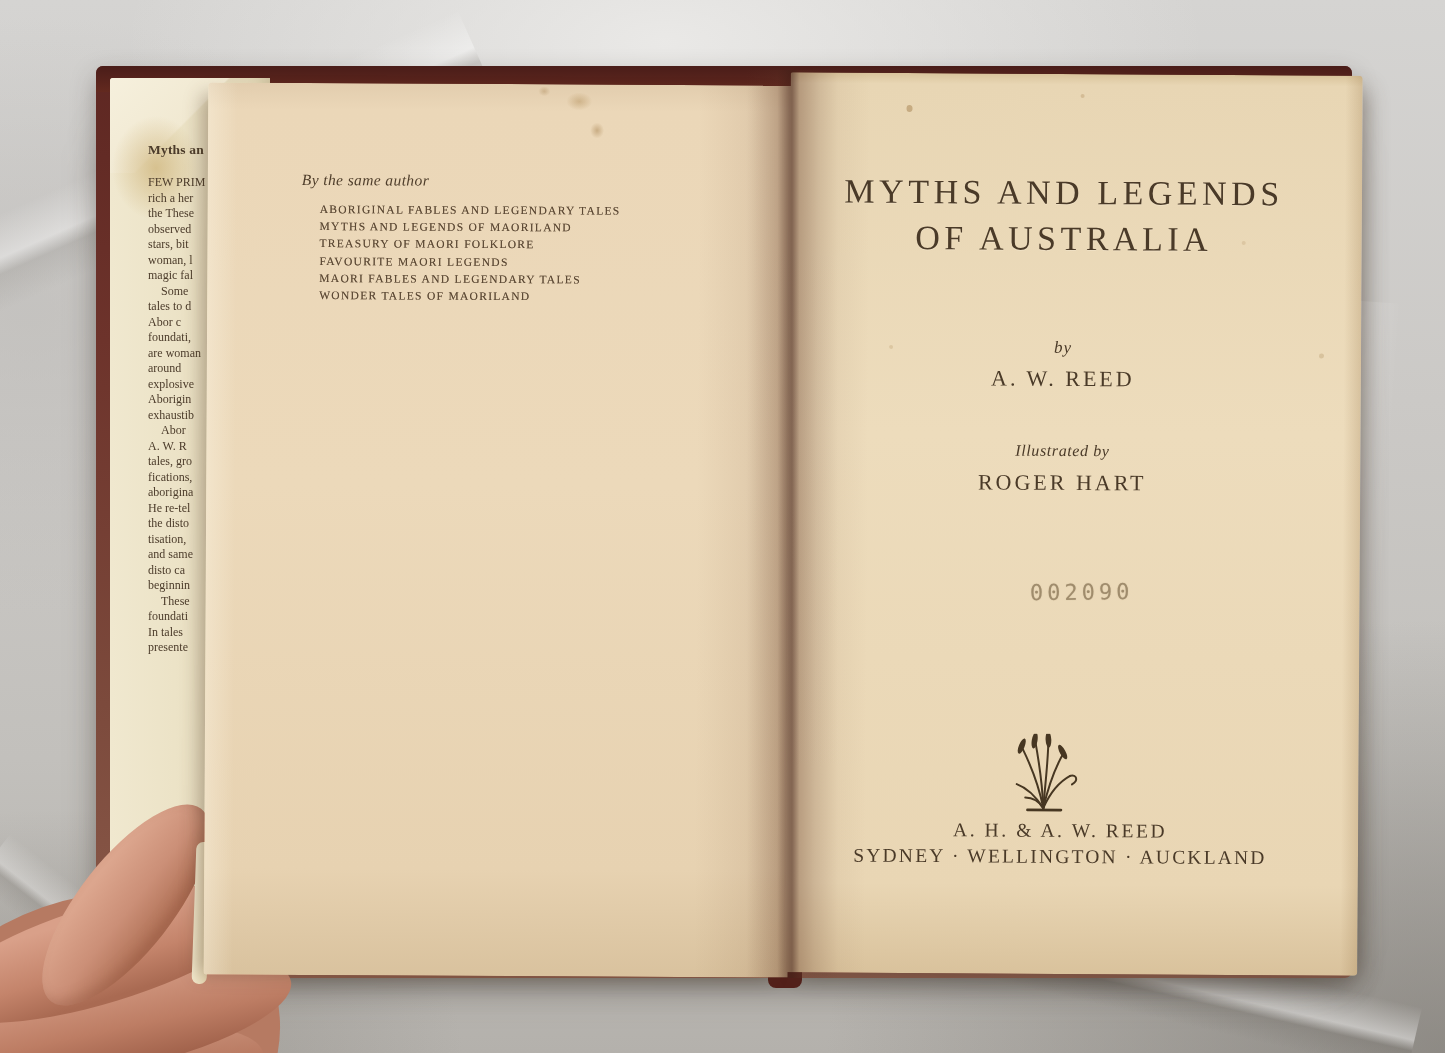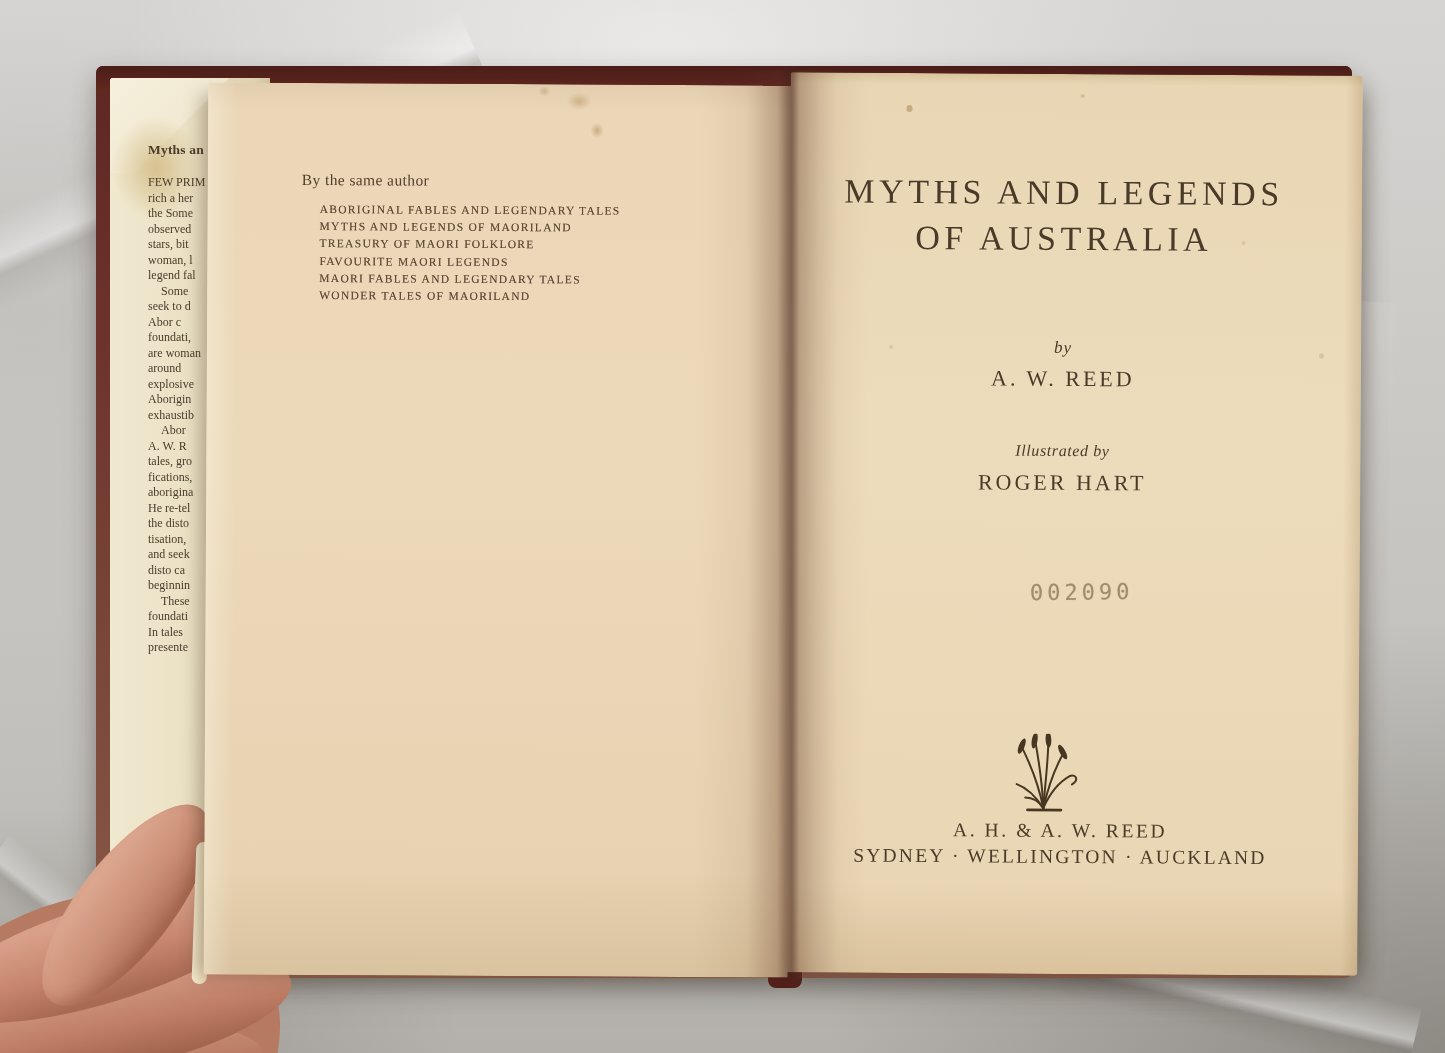--- a/index.html
+++ b/index.html
@@ -75,21 +75,21 @@
     transform:rotate(.3deg);border-radius:4px 0 0 3px;
     background:
       linear-gradient(90deg,rgba(255,250,235,.35) 0%,rgba(255,250,235,0) 5%),
       linear-gradient(270deg,rgba(130,90,60,.30) 0%,rgba(130,90,60,.10) 7%,rgba(130,90,60,0) 16%),
       linear-gradient(180deg,#e2cdae 0%,#ebd7b8 3%,var(--leftpage,#ecd9ba) 45%,#e7d2b1 88%,#d9c29e 100%);
     box-shadow:-12px 6px 18px -6px rgba(85,60,40,.38);}
   .lp-stain{position:absolute;border-radius:50%;}
   .lp-stain.a{left:358px;top:8px;width:26px;height:18px;background:radial-gradient(closest-side,rgba(160,120,60,.35),rgba(160,120,60,0));}
   .lp-stain.b{left:382px;top:38px;width:14px;height:16px;background:radial-gradient(closest-side,rgba(150,110,55,.4),rgba(150,110,55,0));}
   .lp-stain.c{left:330px;top:2px;width:12px;height:10px;background:radial-gradient(closest-side,rgba(150,110,55,.3),rgba(150,110,55,0));}
-  .sa-head{position:absolute;left:94px;top:88px;font-size:15.5px;color:#4f3e2b;letter-spacing:.4px;}
+  .sa-head{position:absolute;left:94px;top:88px;font-style:italic;font-size:15.5px;color:#4f3e2b;letter-spacing:.4px;}
   .sa-list{position:absolute;left:112px;top:118px;color:#5b4834;}
   .sa-item{font-size:11.5px;line-height:17.2px;letter-spacing:1.3px;white-space:nowrap;
     text-shadow:0 0 .5px rgba(91,72,52,.6);}
 
   
   .right-page{position:absolute;z-index:6;left:788px;top:74px;width:572px;height:900px;
     transform:rotate(.35deg);border-radius:2px 4px 4px 2px;color:var(--ink,#4a3a28);
     background:
       linear-gradient(90deg,rgba(120,80,55,.30) 0%,rgba(120,80,55,.10) 5%,rgba(120,80,55,0) 14%),
       linear-gradient(270deg,rgba(150,115,70,.25) 0%,rgba(150,115,70,0) 3%),
@@ -137,43 +137,43 @@
   <div class="cover"></div>
 
   <div class="flap">
     <div class="flap-fold"></div>
     <div class="flap-stain"></div>
     <div class="flap-text">
       <div class="flap-header">Myths an</div>
       <div class="flap-lines" id="flap-lines">
           <div class="flap-line">FEW PRIM</div>
           <div class="flap-line">rich a her</div>
-          <div class="flap-line">the Some</div>
+          <div class="flap-line">the These</div>
           <div class="flap-line">observed</div>
           <div class="flap-line">stars, bit</div>
           <div class="flap-line">woman, l</div>
-          <div class="flap-line">legend fal</div>
+          <div class="flap-line">magic fal</div>
           <div class="flap-line indent">Some</div>
-          <div class="flap-line">seek to d</div>
+          <div class="flap-line">tales to d</div>
           <div class="flap-line">Abor c</div>
           <div class="flap-line">foundati,</div>
           <div class="flap-line">are woman</div>
           <div class="flap-line">around</div>
           <div class="flap-line">explosive</div>
           <div class="flap-line">Aborigin</div>
           <div class="flap-line">exhaustib</div>
           <div class="flap-line indent">Abor</div>
           <div class="flap-line">A. W. R</div>
           <div class="flap-line">tales, gro</div>
           <div class="flap-line">fications,</div>
           <div class="flap-line">aborigina</div>
           <div class="flap-line">He re-tel</div>
           <div class="flap-line">the disto</div>
           <div class="flap-line">tisation,</div>
-          <div class="flap-line">and seek</div>
+          <div class="flap-line">and same</div>
           <div class="flap-line">disto ca</div>
           <div class="flap-line">beginnin</div>
           <div class="flap-line indent">These</div>
           <div class="flap-line">foundati</div>
           <div class="flap-line">In tales</div>
           <div class="flap-line">presente</div>
         </div>
     </div>
   </div>
 

